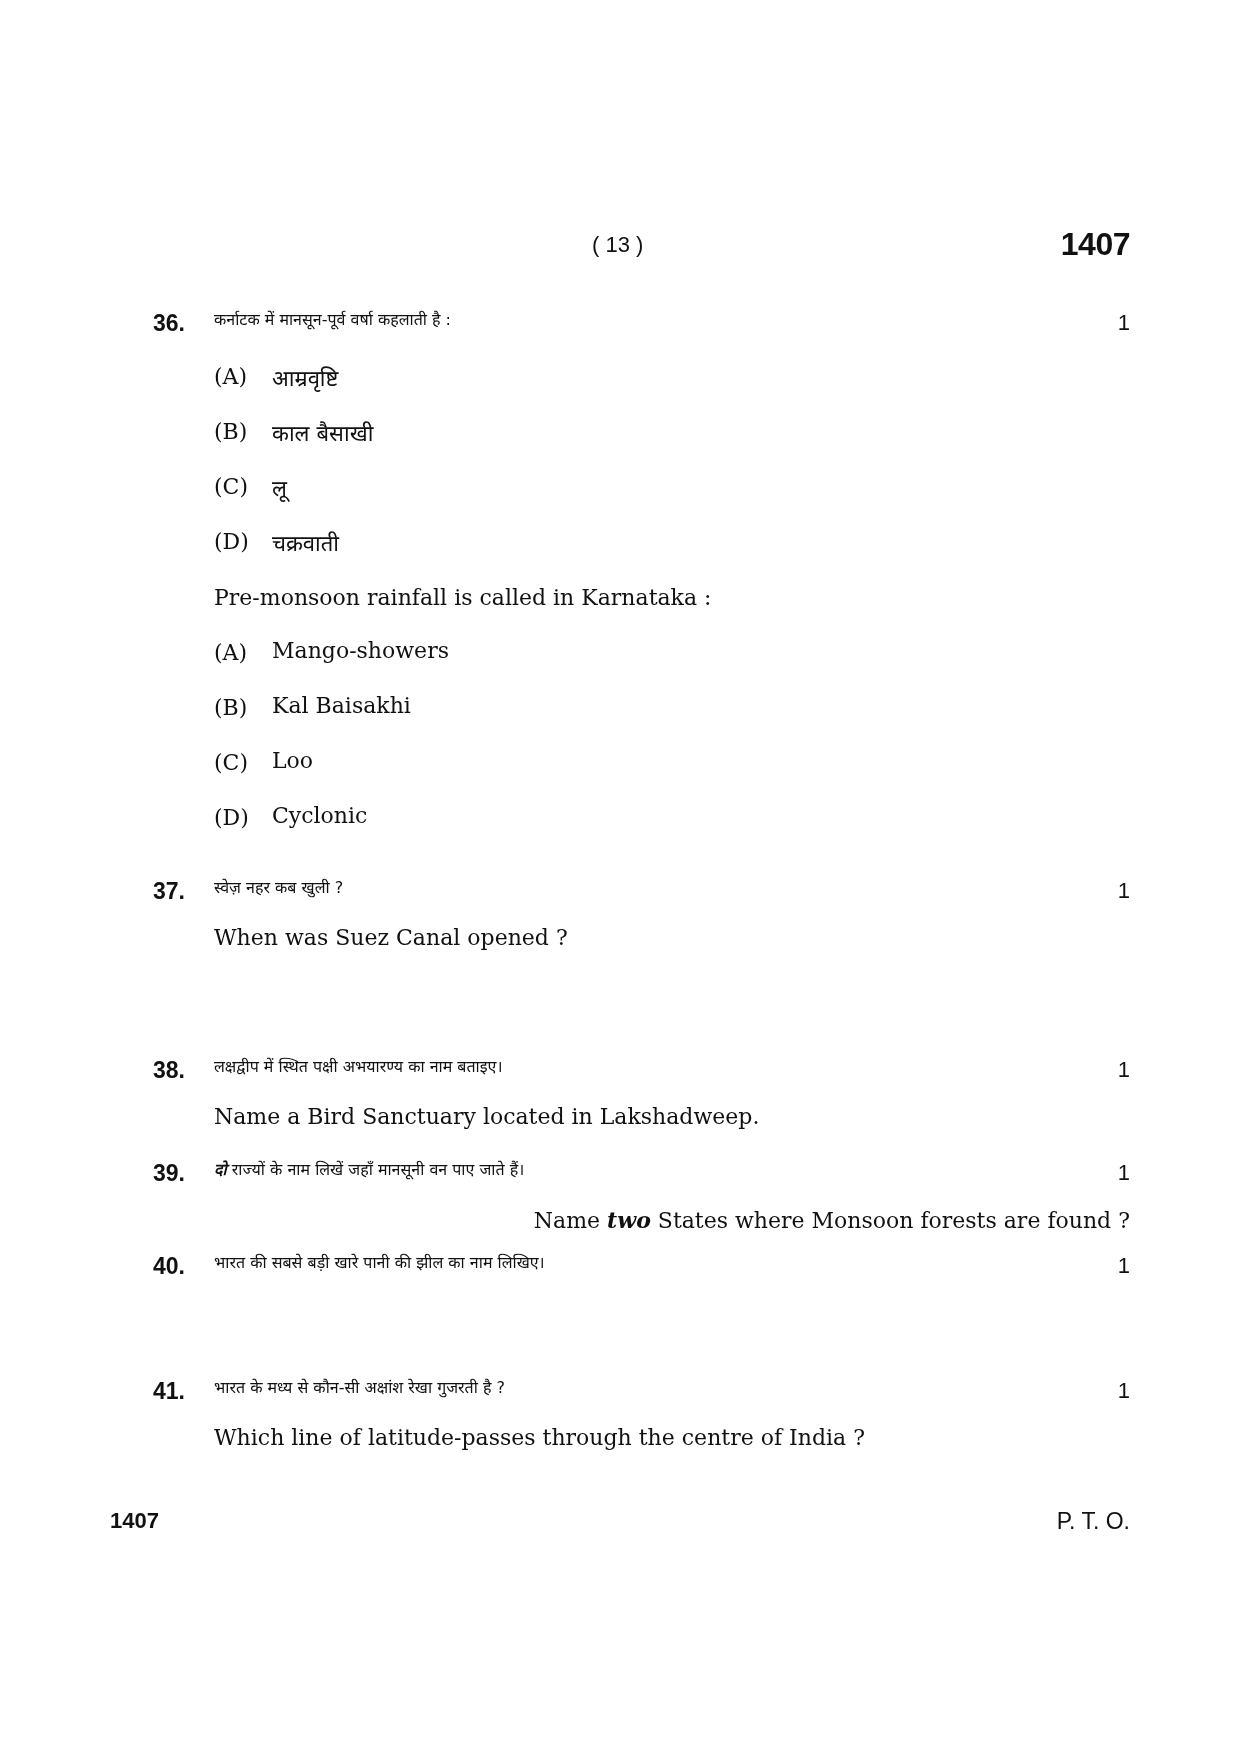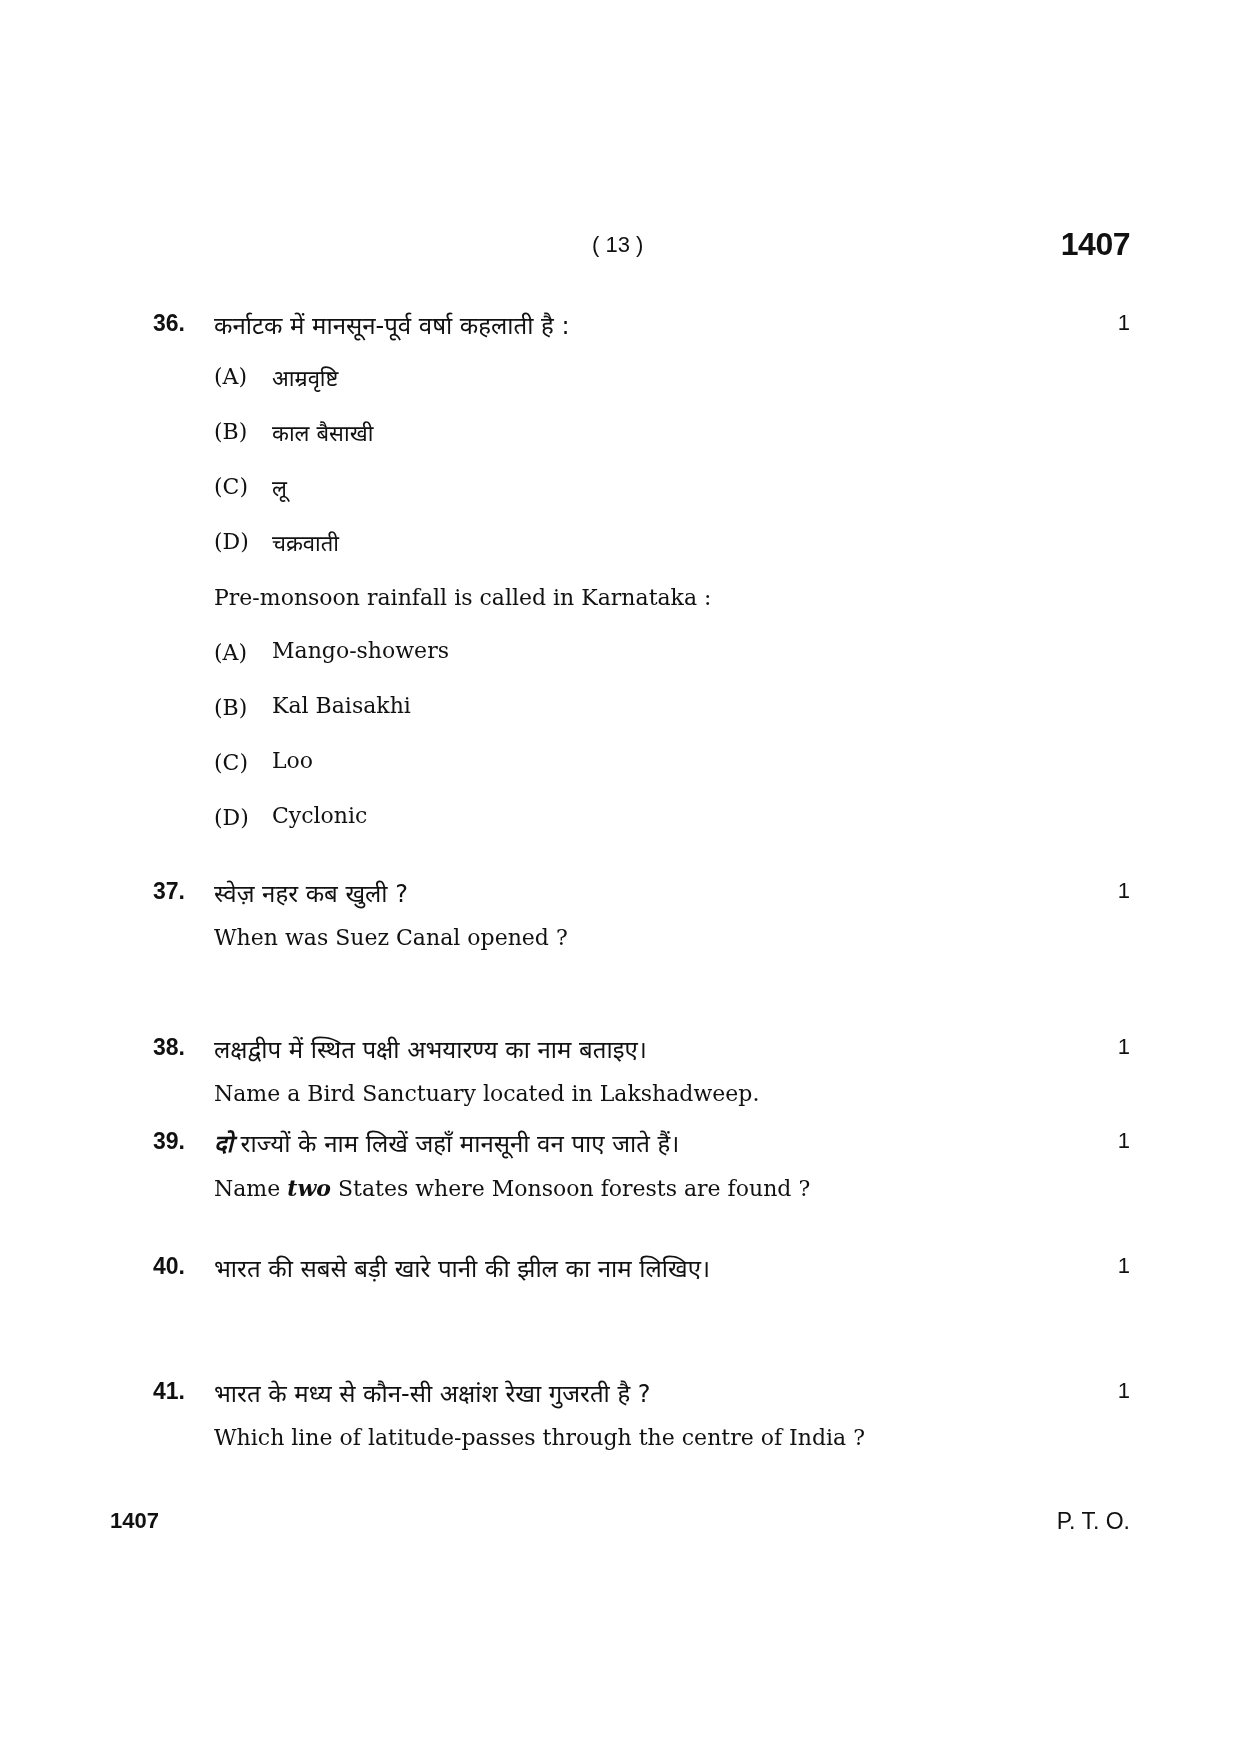--- a/index.html
+++ b/index.html
@@ -8,21 +8,21 @@
     .sans { font-family: "Liberation Sans", "DejaVu Sans", sans-serif; }
     .serif { font-family: "DejaVu Serif", "Liberation Serif", serif; }
     .hindi { font-family: "DejaVu Sans", "Liberation Sans", sans-serif; }
 
     .page-num { position: absolute; top: 232px; left: 592px; font-size: 22px; }
     .code-top { position: absolute; top: 226px; right: 110px; font-size: 32px; font-weight: bold; letter-spacing: -0.5px; }
 
     .q { position: absolute; left: 121px; right: 110px; margin-left: 32px; }
     .q-row { position: relative; height: 40px; }
     .q-num { position: absolute; left: 0; top: 6px; font-size: 23px; font-weight: bold; }
-    .q-hi { position: absolute; left: 61px; top: 4px; font-size: 24px; }
+    .q-hi { position: absolute; left: 61px; top: 4px; font-size: 16px; }
     .q-marks { position: absolute; right: 0; top: 6px; font-size: 22px; }
     .q-en { position: relative; margin-left: 61px; font-size: 22px; height: 40px; line-height: 40px; }
 
     .opt { position: relative; height: 55px; margin-left: 61px; }
     .opt-label { position: absolute; left: 0; top: 8px; font-size: 22px; }
     .opt-text { position: absolute; left: 58px; top: 6px; font-size: 22px; }
 
     .bold-italic { font-weight: bold; font-style: italic; }
 
     .footer-code { position: absolute; top: 1508px; left: 110px; font-size: 22px; font-weight: bold; }
@@ -85,30 +85,30 @@
 
   <div class="q" style="top:872px;">
     <div class="q-row">
       <span class="q-num sans">37.</span>
       <span class="q-hi hindi">स्वेज़ नहर कब खुली ?</span>
       <span class="q-marks sans">1</span>
     </div>
     <div class="q-en serif" style="margin-top:6px;">When was Suez Canal opened ?</div>
   </div>
 
-  <div class="q" style="top:1028px;">
+  <div class="q" style="top:1051px;">
     <div class="q-row">
       <span class="q-num sans">38.</span>
       <span class="q-hi hindi">लक्षद्वीप में स्थित पक्षी अभयारण्य का नाम बताइए।</span>
       <span class="q-marks sans">1</span>
     </div>
     <div class="q-en serif" style="margin-top:6px;">Name a Bird Sanctuary located in Lakshadweep.</div>
   </div>
 
-  <div class="q" style="top:1122px;">
+  <div class="q" style="top:1154px;text-align:right;">
     <div class="q-row">
       <span class="q-num sans">39.</span>
       <span class="q-hi hindi"><b><i>दो</i></b><span> राज्यों के नाम लिखें जहाँ मानसूनी वन पाए जाते हैं।</span></span>
       <span class="q-marks sans">1</span>
     </div>
     <div class="q-en serif" style="margin-top:6px;"><span>Name </span><span class="bold-italic">two</span><span> States where Monsoon forests are found ?</span></div>
   </div>
 
   <div class="q" style="top:1247px;">
     <div class="q-row">

